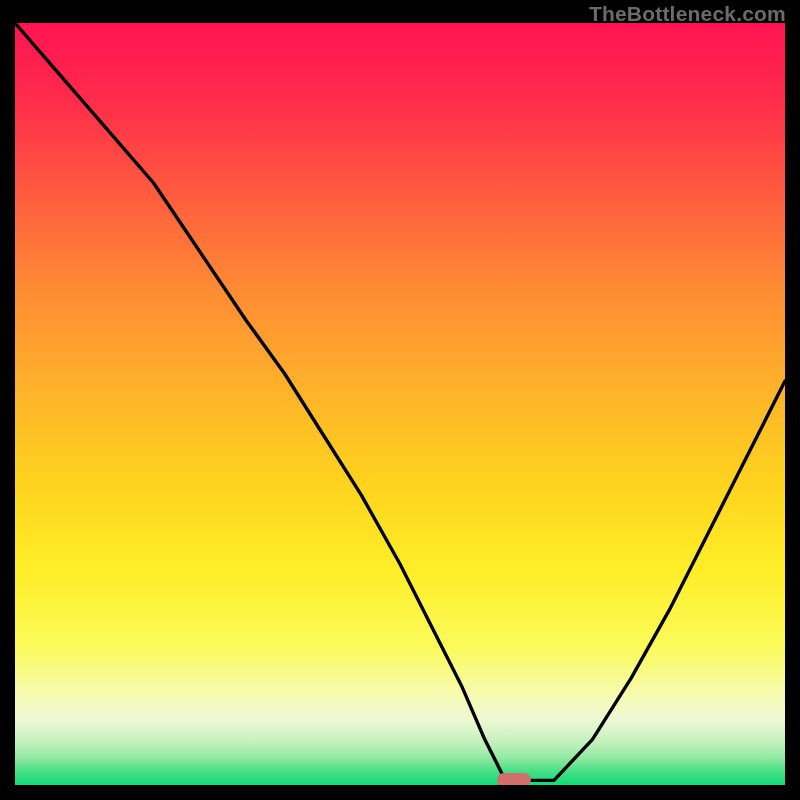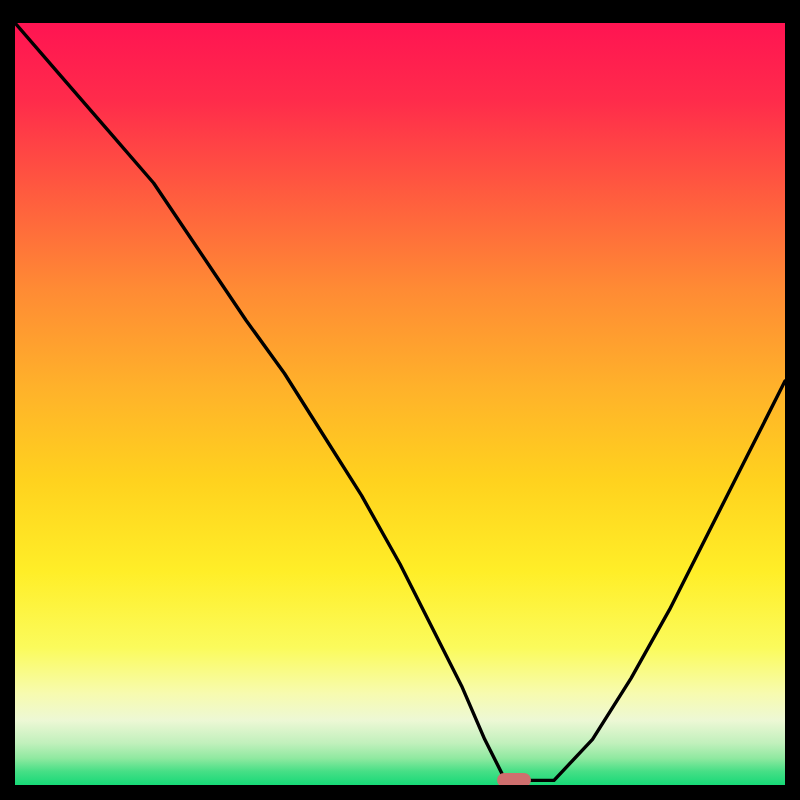--- a/index.html
+++ b/index.html
@@ -87,14 +87,15 @@
     </svg>
 
     <svg class="curve-svg" viewBox="0 0 770 762" preserveAspectRatio="none">
       <path id="curve-path" d="M 0.0 0.0 L 46.2 53.3 L 92.4 106.7 L 138.6 160.0 L 169.4 205.7 L 200.2 251.5 L 231.0 297.2 L 269.5 350.5 L 308.0 411.5 L 346.5 472.4 L 385.0 541.0 L 415.8 602.0 L 446.6 662.9 L 469.7 716.3 L 488.9 754.4 L 508.2 757.4 L 539.0 757.4 L 577.5 716.3 L 616.0 655.3 L 654.5 586.7 L 693.0 510.5 L 731.5 434.3 L 770.0 358.1" fill="none" stroke="#000" stroke-width="3.4" stroke-linejoin="round" stroke-linecap="round"></path>
     </svg>
 
     <div id="marker" class="marker" style="left: 499px; top: 757px; background: rgb(207, 111, 110);"></div>
 
   </div>
 
+  <div class="watermark">TheBottleneck.com</div>
 
 </div>
 
 </body></html>

